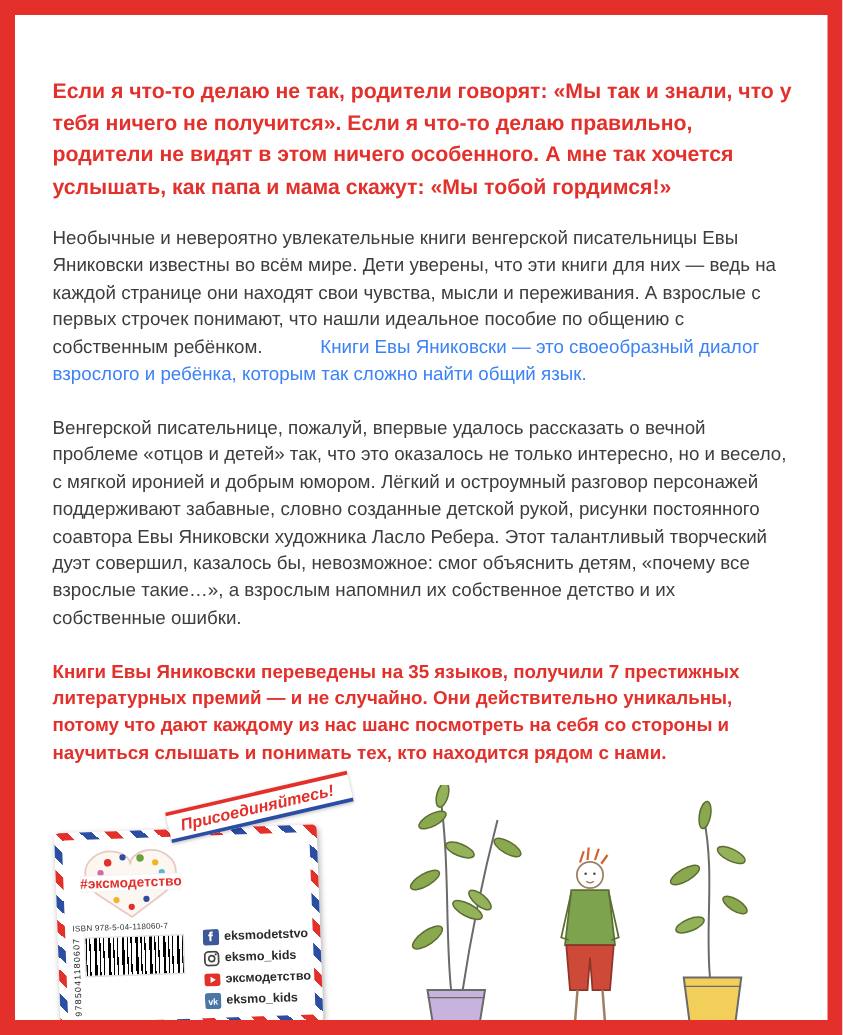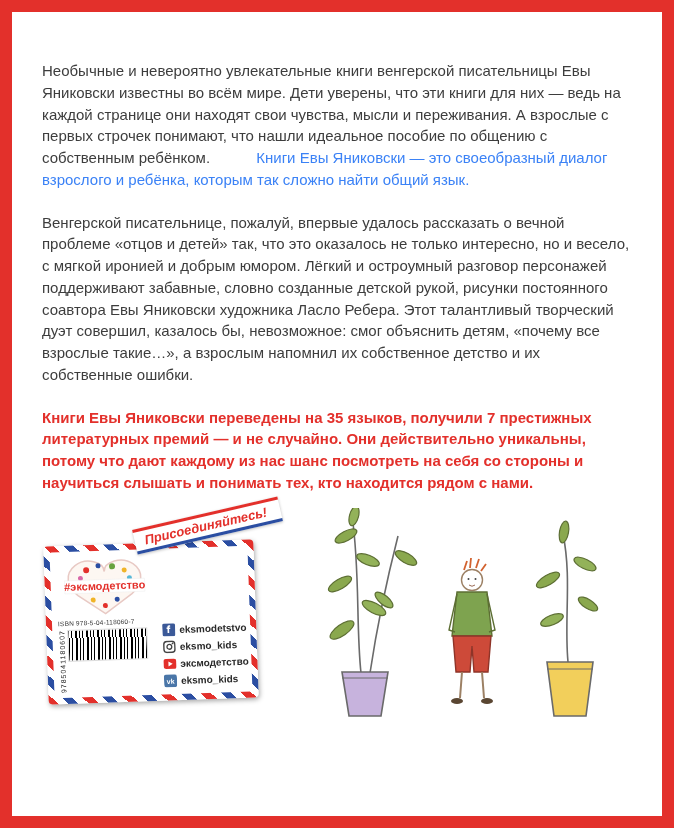--- a/index.html
+++ b/index.html
@@ -97,20 +97,21 @@
   .social-row .handle { font-size:10px; font-weight:bold; color:#2a2a2a; }
   .icon13 { width:13px; height:13px; display:block; }
   
   .illustration { margin-bottom:10px; }
 </style>
 </head>
 <body>
 
 <div class="page">
 
+  <p class="quote">Если я что-то делаю не так, родители говорят: «Мы так и знали, что у тебя ничего не получится». Если я что-то делаю правильно, родители не видят в этом ничего особенного. А мне так хочется услышать, как папа и мама скажут: «Мы тобой гордимся!»</p>
 
   <p class="para"><span>Необычные и невероятно увлекательные книги венгерской писательницы Евы Яниковски известны во всём мире. Дети уверены, что эти книги для них — ведь на каждой странице они находят свои чувства, мысли и переживания. А взрослые с первых строчек понимают, что нашли идеальное пособие по общению с собственным ребёнком. </span><span class="red-inline">Книги Евы Яниковски — это своеобразный диалог взрослого и ребёнка, которым так сложно найти общий язык.</span></p>
 
   <p class="para">Венгерской писательнице, пожалуй, впервые удалось рассказать о вечной проблеме «отцов и детей» так, что это оказалось не только интересно, но и весело, с мягкой иронией и добрым юмором. Лёгкий и остроумный разговор персонажей поддерживают забавные, словно созданные детской рукой, рисунки постоянного соавтора Евы Яниковски художника Ласло Ребера. Этот талантливый творческий дуэт совершил, казалось бы, невозможное: смог объяснить детям, «почему все взрослые такие…», а взрослым напомнил их собственное детство и их собственные ошибки.</p>
 
   <p class="closing">Книги Евы Яниковски переведены на 35 языков, получили 7 престижных литературных премий — и не случайно. Они действительно уникальны, потому что дают каждому из нас шанс посмотреть на себя со стороны и научиться слышать и понимать тех, кто находится рядом с нами.</p>
 
   <div class="bottom-row">
 
     <div class="stamp-wrap">

